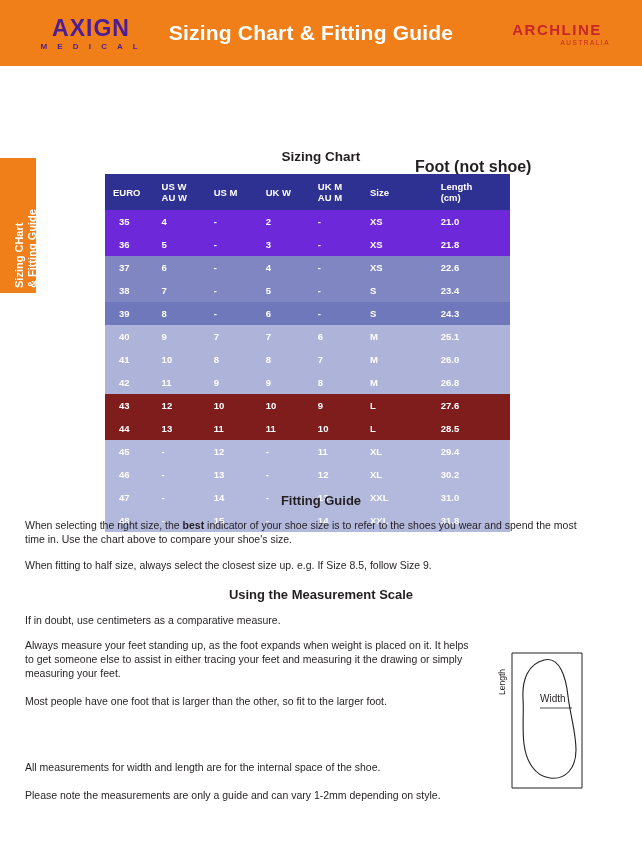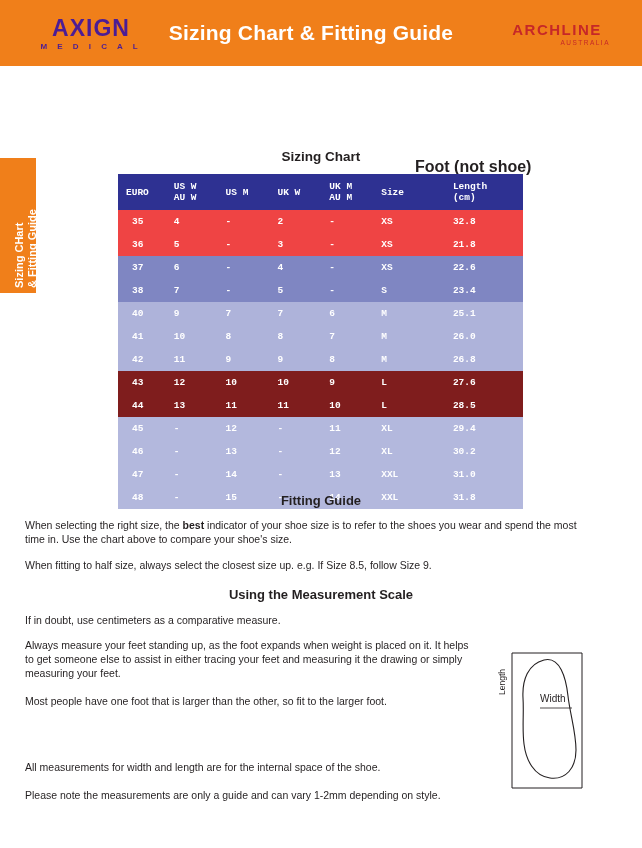--- a/index.html
+++ b/index.html
@@ -115,25 +115,24 @@
   .foot-label {
     position: absolute;
     top: 158px;
     left: 415px;
     font-size: 16px;
     font-weight: bold;
   }
   table.sizing {
     position: absolute;
     top: 174px;
-    left: 118px;
+    left: 105px;
     width: 405px;
     border-collapse: collapse;
     font-size: 9.5px;
-    font-family: Liberation Mono, monospace;
   }
   table.sizing th {
     background: #2e3192;
     color: #ffffff;
     font-size: 9.5px;
     font-weight: bold;
     text-align: left;
     padding: 5px 0 5px 8px;
     height: 26px;
     vertical-align: middle;
@@ -148,21 +147,21 @@
   table.sizing th.len  { width: 79px; }
   table.sizing td {
     padding: 3px 0 3px 8px;
     height: 17px;
     color: #ffffff;
     font-weight: bold;
     font-size: 9.5px;
     vertical-align: middle;
   }
   table.sizing td.center-euro { padding-left: 14px; }
-  table.sizing tr.band-1 td { background: #ef4444; }
+  table.sizing tr.band-1 td { background: #6d28d9; }
   table.sizing tr.band-2 td { background: #7f86c2; }
   table.sizing tr.band-3 td { background: #6f78ba; }
   table.sizing tr.band-4 td { background: #aeb3da; }
   table.sizing tr.band-5 td { background: #7f1d1d; }
   table.sizing tr.band-6 td { background: #b3b8dd; }
 
   
   .section-title {
     position: absolute;
     width: 642px;
@@ -271,21 +270,21 @@
     </tr>
   </thead>
   <tbody id="sizing-body">
       <tr class="band-1">
         <td class="center-euro">35</td>
         <td>4</td>
         <td>-</td>
         <td>2</td>
         <td>-</td>
         <td>XS</td>
-        <td>32.8</td>
+        <td>21.0</td>
       </tr>
       <tr class="band-1">
         <td class="center-euro">36</td>
         <td>5</td>
         <td>-</td>
         <td>3</td>
         <td>-</td>
         <td>XS</td>
         <td>21.8</td>
       </tr>
@@ -299,20 +298,29 @@
         <td>22.6</td>
       </tr>
       <tr class="band-2">
         <td class="center-euro">38</td>
         <td>7</td>
         <td>-</td>
         <td>5</td>
         <td>-</td>
         <td>S</td>
         <td>23.4</td>
+      </tr>
+      <tr class="band-3">
+        <td class="center-euro">39</td>
+        <td>8</td>
+        <td>-</td>
+        <td>6</td>
+        <td>-</td>
+        <td>S</td>
+        <td>24.3</td>
       </tr>
       <tr class="band-4">
         <td class="center-euro">40</td>
         <td>9</td>
         <td>7</td>
         <td>7</td>
         <td>6</td>
         <td>M</td>
         <td>25.1</td>
       </tr>

